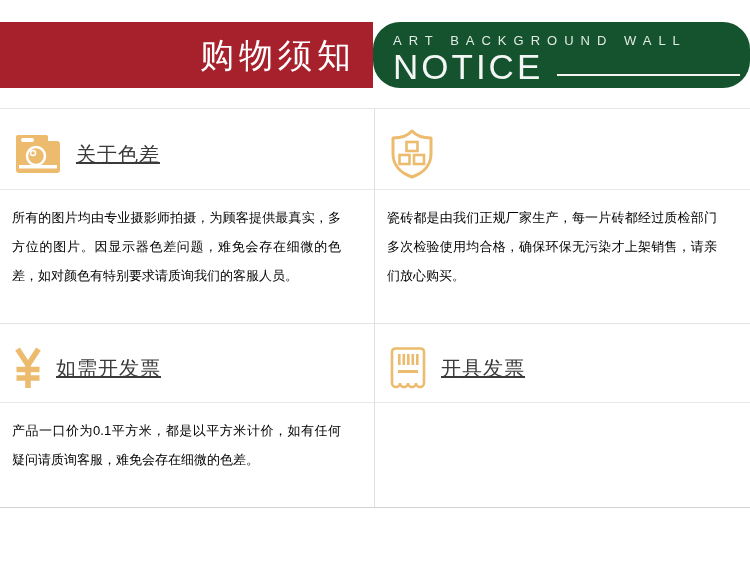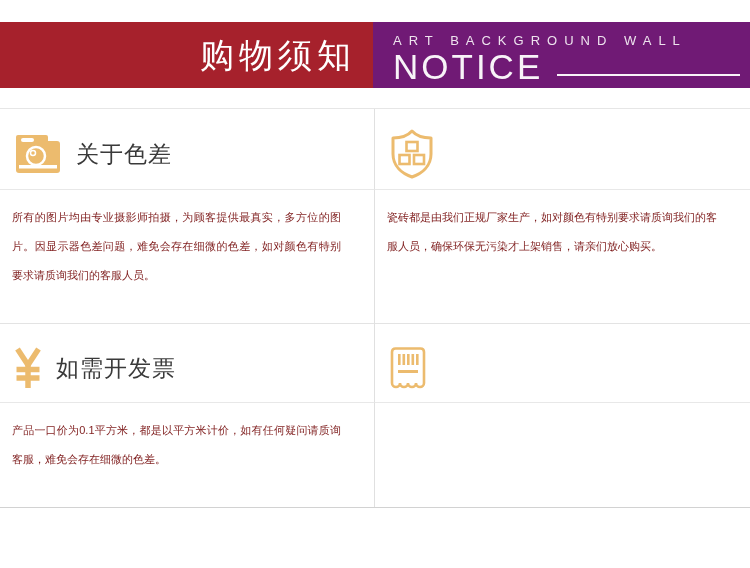--- a/index.html
+++ b/index.html
@@ -16,22 +16,22 @@
   .banner-red {
     width: 373px; height: 66px; background: #A6212C;
     display: flex; align-items: center; justify-content: flex-end;
     padding-right: 17px;
   }
   .banner-title {
     color: #ffffff; font-size: 34px; font-weight: 400;
     letter-spacing: 5px; line-height: 1;
   }
   .banner-gray {
-    flex: 1; height: 66px; background: #701a75;
-    padding: 11px 8px 0 20px; overflow: hidden;
+    flex: 1; height: 66px; background: #14532d;
+    padding: 11px 8px 0 20px; overflow: hidden; border-radius: 27px;
   }
   .banner-sub {
     color: rgba(255,255,255,0.88); font-size: 13px; font-weight: 400;
     letter-spacing: 7px; white-space: nowrap;
   }
   .banner-notice-row { display: flex; align-items: center; margin-top: 1px; }
   .banner-notice {
     color: rgba(255,255,255,0.95); font-size: 35px; font-weight: 300;
     letter-spacing: 3px; line-height: 1; text-align: right;
   }
@@ -51,26 +51,26 @@
   .cell { background: #ffffff; }
   .col-l { border-right: 1px solid #e0e0e0; }
   .hcell {
     display: flex; align-items: center;
     padding: 10px 0 0 14px;
     border-bottom: 1px solid #e8e8e8;
   }
   .hcell.row1 { height: 81px; }
   .hcell.row2 { height: 79px; }
   .icon-box { display: flex; align-items: center; justify-content: center; margin-right: 14px; }
-  .sec-title { font-size: 23px; color: #3a3a3a; font-weight: 400; letter-spacing: 1px; }
+  .sec-title { font-size: 20px; color: #3a3a3a; font-weight: 400; letter-spacing: 1px; text-decoration: underline; }
   .bcell { padding: 13px 33px 0 12px; }
   .bcell.row1 { height: 134px; border-bottom: 1px solid #e3e3e3; }
   .bcell.row2 { height: 104px; }
   .sec-body {
-    font-size: 11px; line-height: 29px; color: #7f1d1d;
+    font-size: 13px; line-height: 29px; color: #000000;
     text-align: justify; word-break: break-all;
   }
 </style>
 </head>
 <body>
 
 <div class="page">
 
   <header class="banner">
     <div class="banner-red">
@@ -111,21 +111,21 @@
             <rect x="25" y="26" width="10" height="9"></rect>
           </g>
         </svg>
       </span>
     </div>
 
     <div class="cell col-l bcell row1">
       <p class="sec-body">所有的图片均由专业摄影师拍摄，为顾客提供最真实，多方位的图片。因显示器色差问题，难免会存在细微的色差，如对颜色有特别要求请质询我们的客服人员。</p>
     </div>
     <div class="cell bcell row1">
-      <p class="sec-body">瓷砖都是由我们正规厂家生产，如对颜色有特别要求请质询我们的客服人员，确保环保无污染才上架销售，请亲们放心购买。</p>
+      <p class="sec-body">瓷砖都是由我们正规厂家生产，每一片砖都经过质检部门多次检验使用均合格，确保环保无污染才上架销售，请亲们放心购买。</p>
     </div>
 
     <div class="cell col-l hcell row2">
       <span class="icon-box">
         <svg width="28" height="42" viewBox="0 0 28 42">
           <g stroke="#ECBB6E" stroke-width="5.5" fill="none">
             <path d="M3.5 2 L14 18 L24.5 2"></path>
             <line x1="14" y1="18" x2="14" y2="41"></line>
             <line x1="2.5" y1="22.5" x2="25.5" y2="22.5"></line>
             <line x1="2.5" y1="31" x2="25.5" y2="31"></line>
@@ -143,20 +143,21 @@
           <g fill="#ECBB6E">
             <rect x="9" y="8" width="2.6" height="11"></rect>
             <rect x="13.5" y="8" width="2.6" height="11"></rect>
             <rect x="18" y="8" width="2.6" height="11"></rect>
             <rect x="22.5" y="8" width="2.6" height="11"></rect>
             <rect x="27" y="8" width="2.6" height="11"></rect>
             <rect x="9" y="24" width="20" height="3"></rect>
           </g>
         </svg>
       </span>
+      <h2 class="sec-title">开具发票</h2>
     </div>
 
     <div class="cell col-l bcell row2">
       <p class="sec-body">产品一口价为0.1平方米，都是以平方米计价，如有任何疑问请质询客服，难免会存在细微的色差。</p>
     </div>
 
   </main>
 </div>
 
 </body></html>

